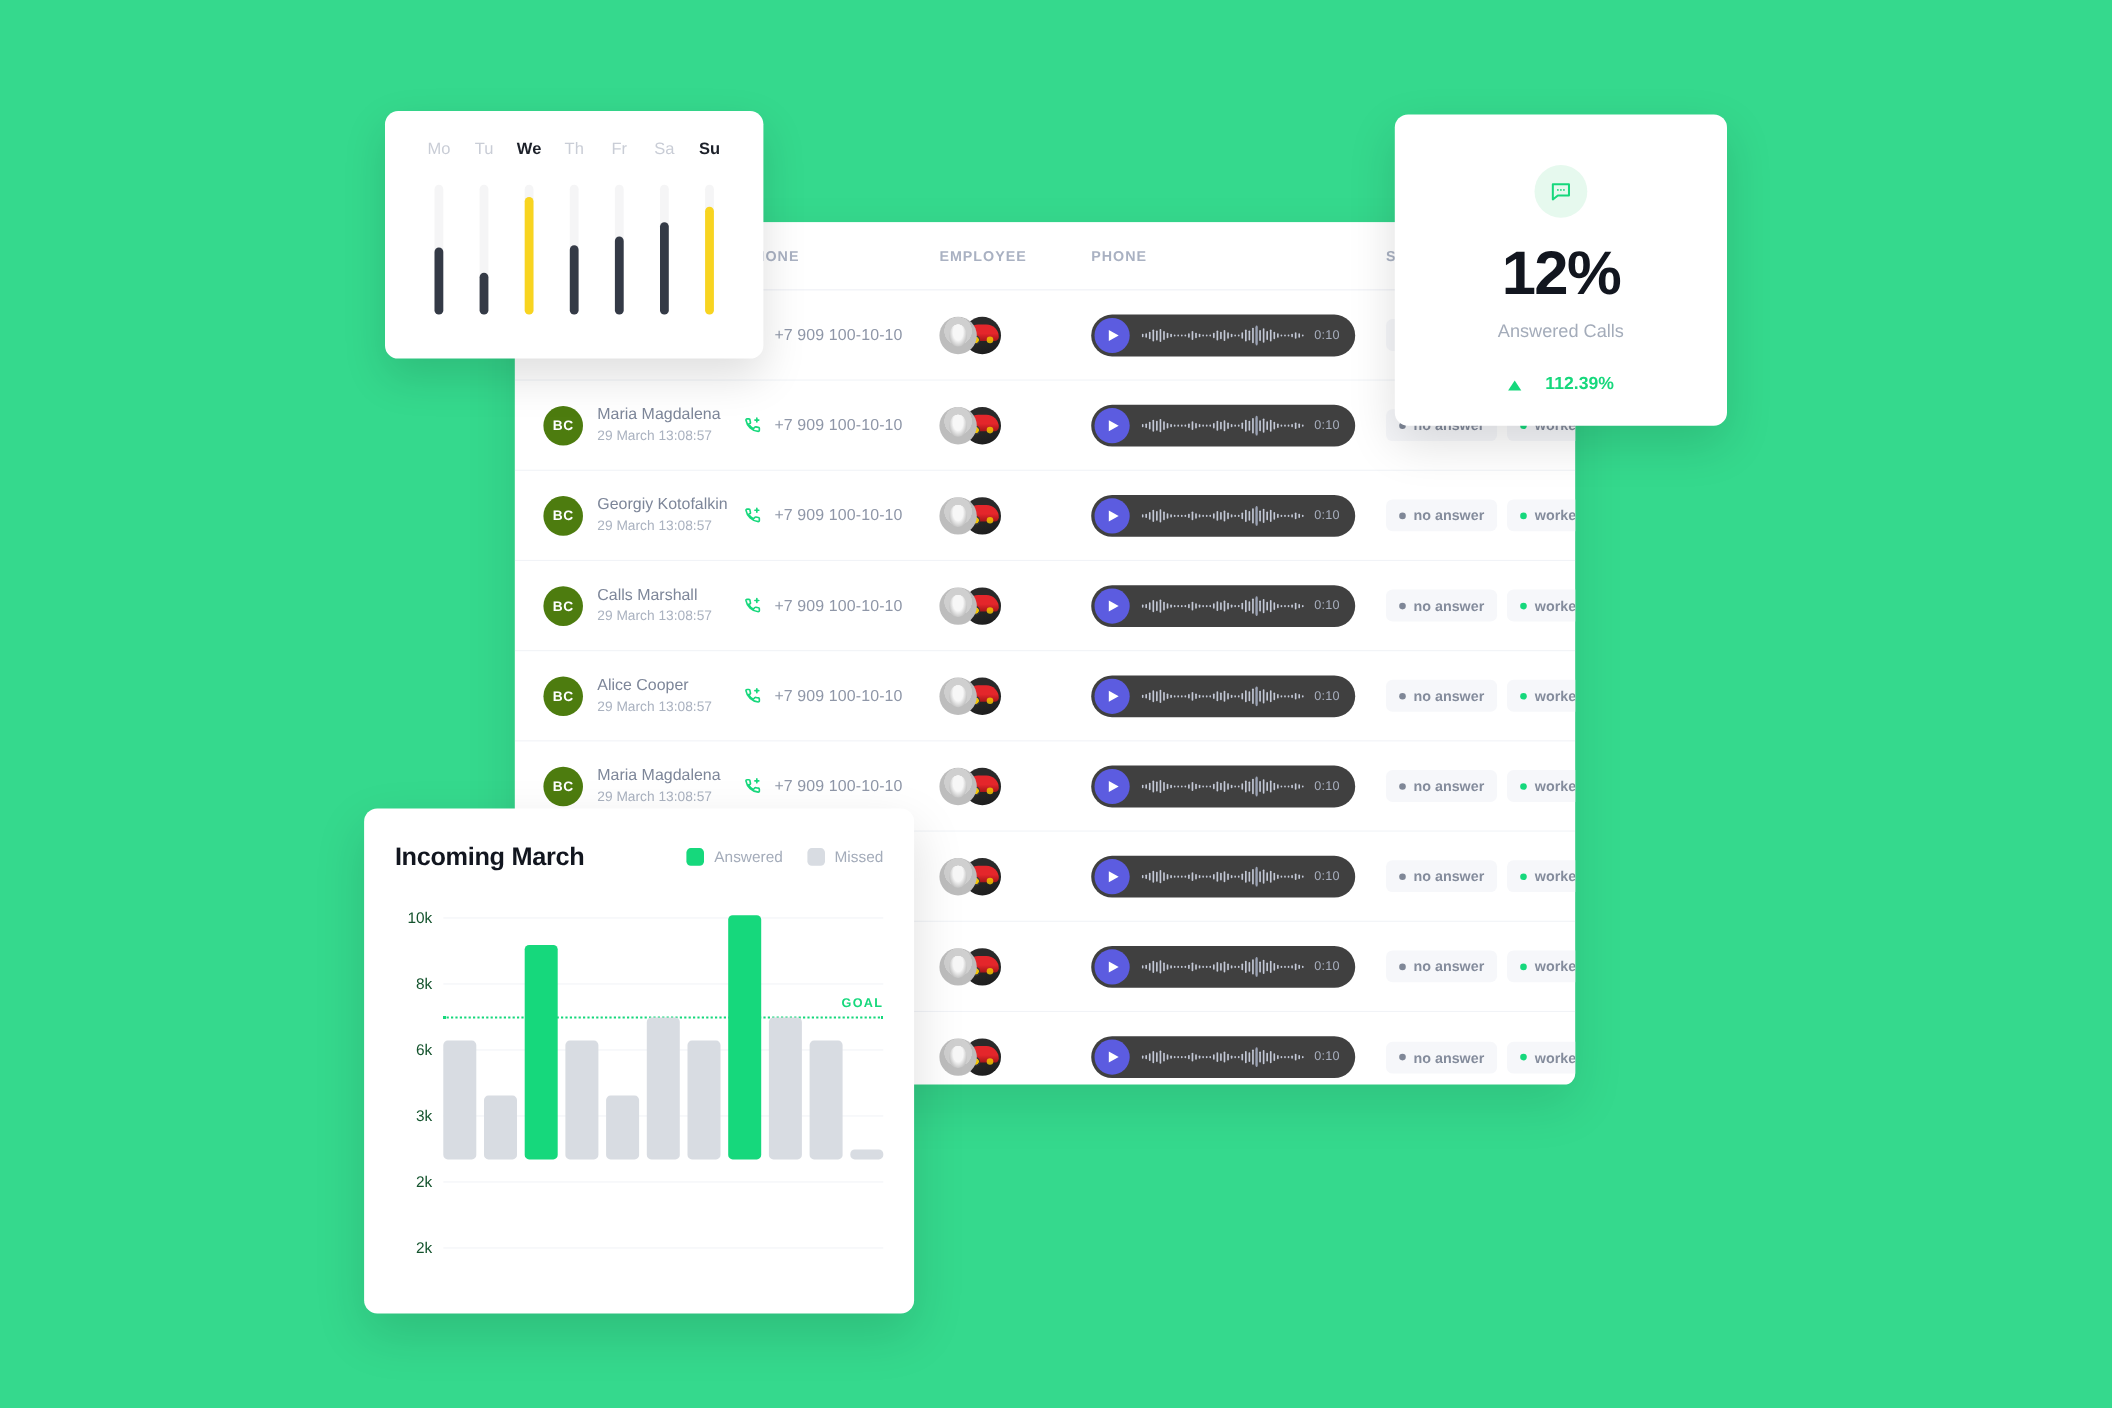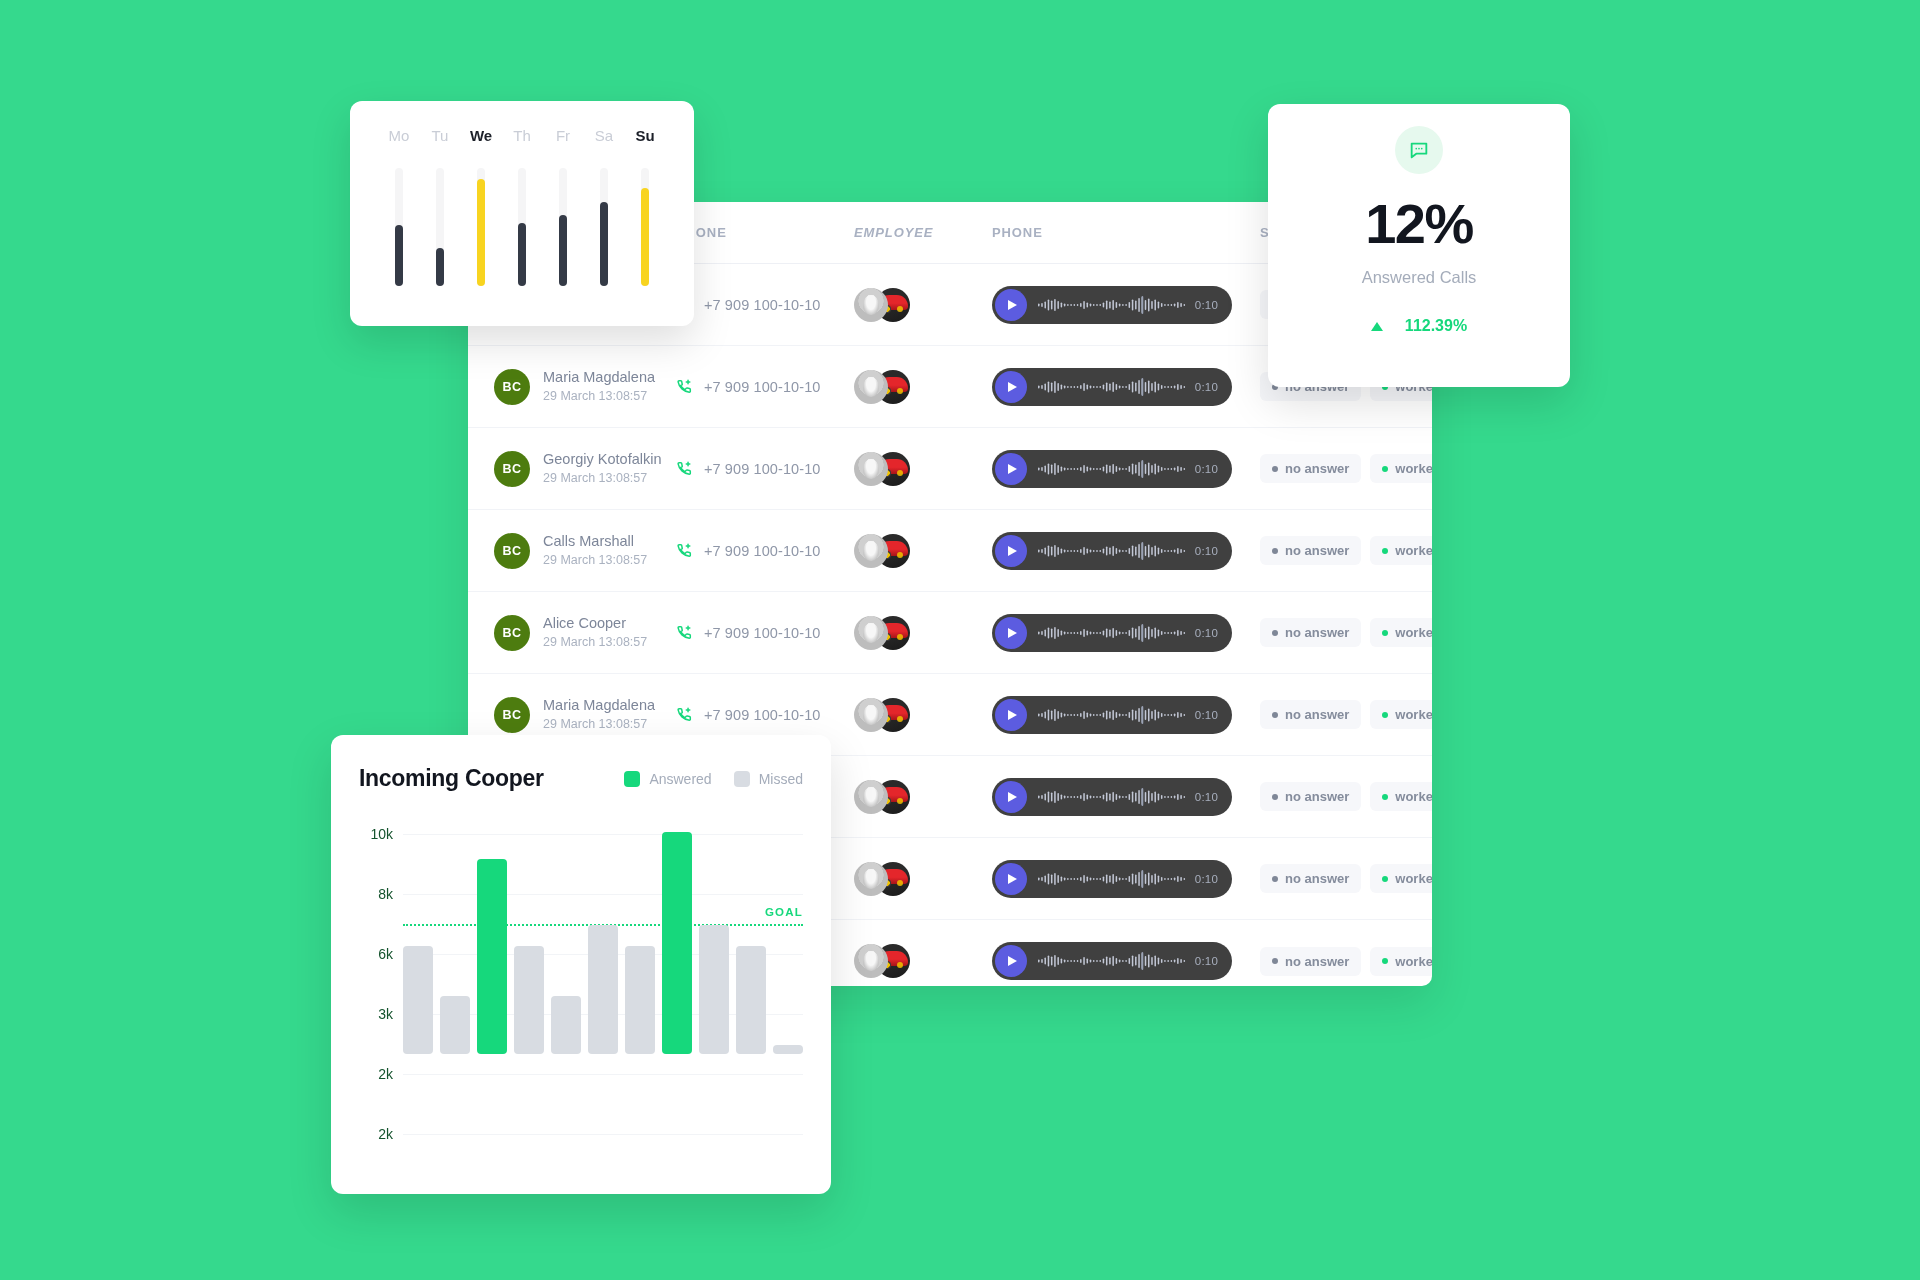--- a/index.html
+++ b/index.html
@@ -28,21 +28,21 @@
     background: #fff;
   }
   .th {
     font-size: 13px;
     letter-spacing: 0.9px;
     color: #a9b1c2;
     font-weight: 700;
   }
   .col-caller { width: 208px; padding-left: 26px; }
   .col-phone  { width: 178px; }
-  .col-emp    { width: 138px; font-style: italic; }
+  .col-emp    { width: 138px; }
   .col-record { width: 268px; }
   .col-status { width: 172px; }
 
   .row {
     height: 82px;
     display: flex;
     align-items: center;
     border-bottom: 1px solid #f1f3f7;
   }
   .row:last-child { border-bottom: none; }
@@ -160,21 +160,21 @@
   
   .stat-card {
     position: absolute;
     left: 1268px; top: 104px;
     width: 302px; height: 283px;
     background: #fff;
     border-radius: 12px;
     box-shadow: 0 16px 44px rgba(0,0,0,0.13);
     z-index: 6;
     display: flex; flex-direction: column; align-items: center;
-    padding-top: 22px;
+    padding-top: 46px;
   }
   .stat-icon {
     width: 48px; height: 48px; border-radius: 50%;
     background: #e6f9ee;
     display: flex; align-items: center; justify-content: center;
   }
   .stat-value {
     font-size: 56px; font-weight: 700; color: #12161f;
     letter-spacing: -1.5px; margin-top: 22px; line-height: 1;
   }
@@ -1082,21 +1082,21 @@
   <div class="stat-value">12%</div>
   <div class="stat-label">Answered Calls</div>
   <div class="stat-delta">
     <span class="tri"></span>
     <span>112.39%</span>
   </div>
 </div>
 
 <div class="chart-card">
   <div class="chart-top">
-    <div class="chart-title">Incoming Cooper</div>
+    <div class="chart-title">Incoming March</div>
     <div class="legend" id="chart-legend">
         <div class="legend-item">
           <span class="legend-sw" style="background:#16d87c"></span>
           <span>Answered</span>
         </div>
         <div class="legend-item">
           <span class="legend-sw" style="background:#d8dce2"></span>
           <span>Missed</span>
         </div>
       </div>

